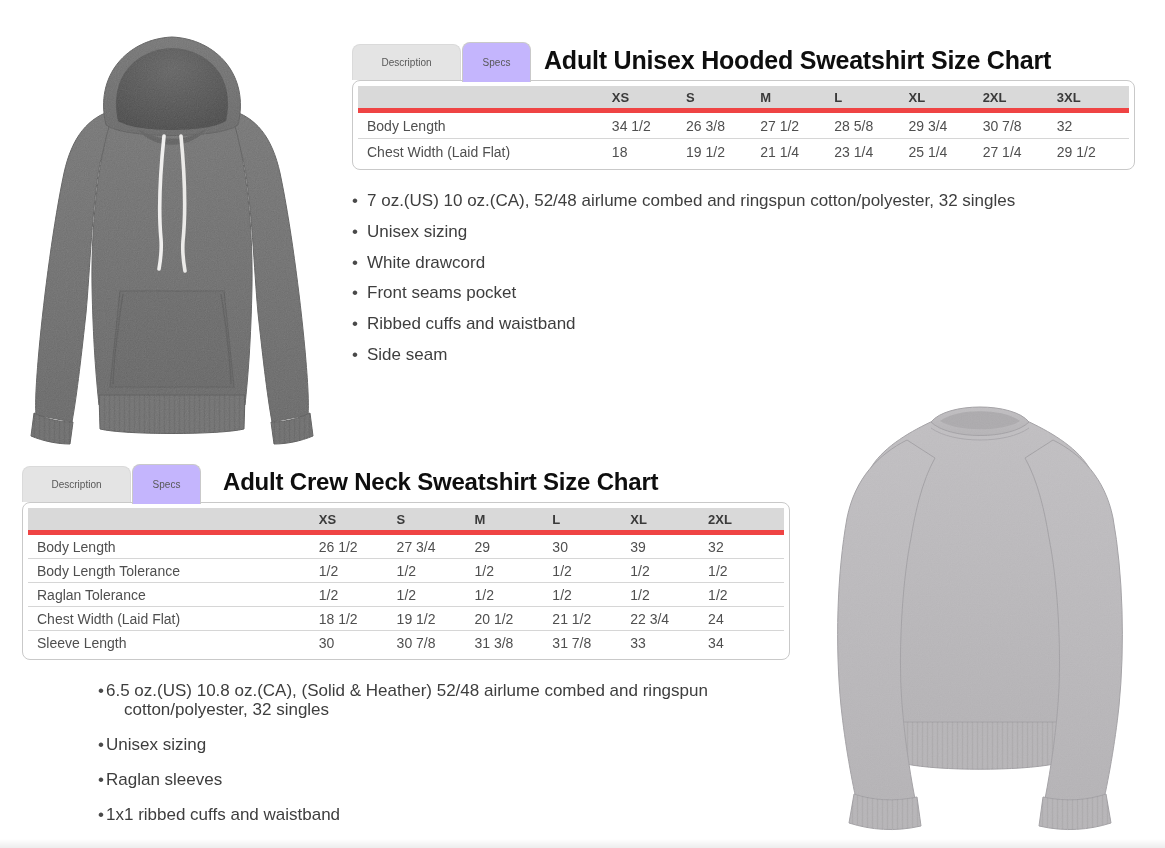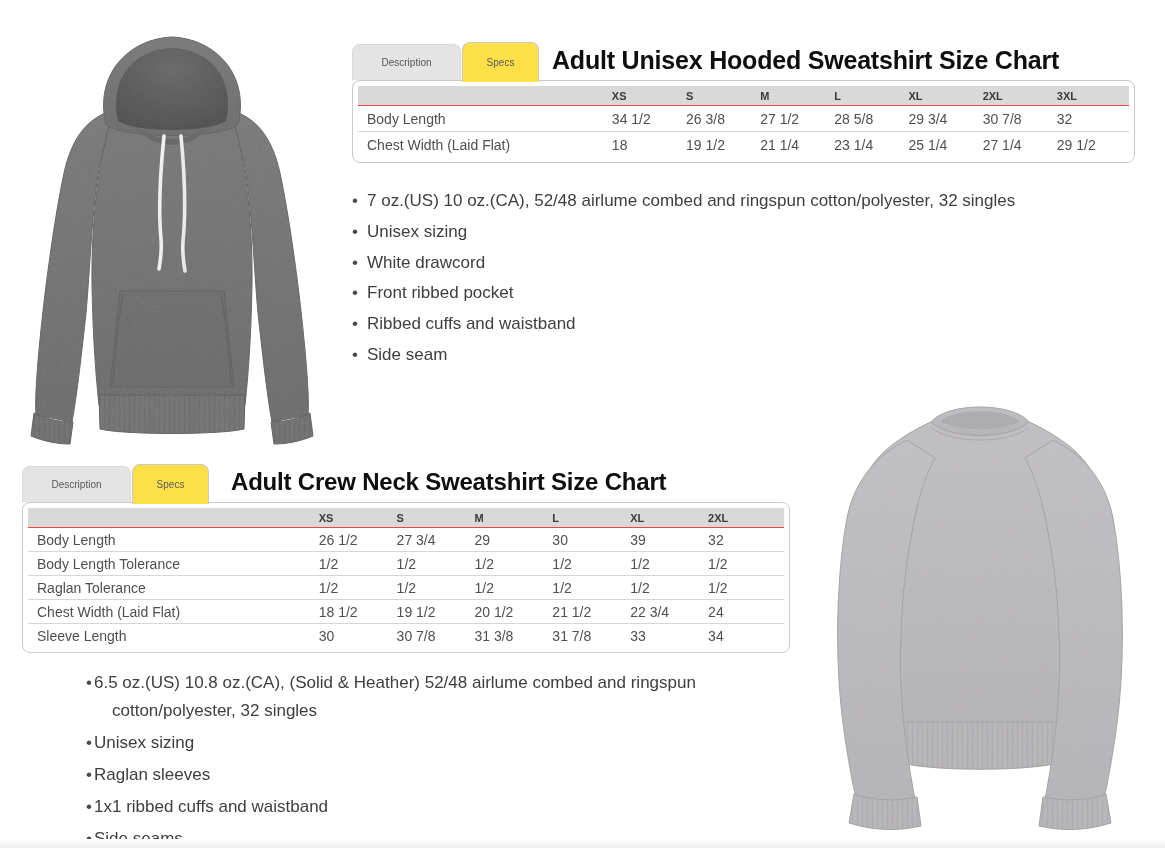--- a/index.html
+++ b/index.html
@@ -9,48 +9,48 @@
   }
   
   .chart-block{position:absolute;}
   #hoodie-block{left:352px;top:40px;width:783px;}
   #crew-block{left:22px;top:462px;width:768px;}
   .chart-head{display:flex;align-items:flex-end;height:40px;position:relative;}
   .tab{display:flex;align-items:center;justify-content:center;
        font-size:10px;color:#585858;box-sizing:border-box;cursor:pointer;}
   .tab-description{width:109px;height:36px;background:#e4e4e4;border:1px solid #dadada;
        border-bottom:none;border-radius:8px 8px 0 0;}
-  .tab-specs{width:77px;height:40px;background:#fde047;border:1px solid #c9c9c9;
+  .tab-specs{width:69px;height:40px;background:#c4b5fd;border:1px solid #c9c9c9;
        border-bottom:none;border-radius:8px 8px 0 0;margin-left:1px;
        position:relative;z-index:5;margin-bottom:-2px;}
   .chart-title{align-self:center;margin-left:13px;font-size:25px;font-weight:700;
        color:#0e0e0e;white-space:nowrap;letter-spacing:-0.2px;}
   #crew-block .chart-title{margin-left:22px;font-size:24px;}
   .table-card{border:1px solid #c9c9c9;border-radius:8px;background:#fff;
        padding:5px;position:relative;z-index:1;}
   table.size-table{width:100%;border-collapse:collapse;table-layout:fixed;}
-  .size-table th{background:#d9d9d9;font-size:11px;font-weight:700;color:#3a3a3a;
-       text-align:left;padding:4px 0 3px 2px;border-bottom:1px solid #ef4444;}
+  .size-table th{background:#d9d9d9;font-size:13px;font-weight:700;color:#3a3a3a;
+       text-align:left;padding:4px 0 3px 2px;border-bottom:5px solid #ef4444;}
   .size-table th:first-child{padding-left:9px;}
   #hoodie-table th:first-child{width:31.5%;}
   #crew-table th:first-child{width:37%;}
   .size-table td{font-size:14px;color:#4f4f4f;padding:5px 0 4px 2px;
        border-top:1px solid #d6d6d6;white-space:nowrap;overflow:hidden;}
   .size-table tr:first-child td{border-top:none;}
   .size-table td.row-label{padding-left:9px;}
   #crew-table td{padding:3.5px 0 3.5px 2px;}
   #crew-table td.row-label{padding-left:9px;}
   
   ul.features{list-style:none;margin:0;padding:0;position:absolute;}
   ul.features li{position:relative;color:#3e3e3e;font-size:17px;}
   ul.features li::before{content:"\2022";position:absolute;left:0;color:#4a4a4a;}
   #hoodie-features{left:352px;top:192px;width:712px;}
   #hoodie-features li{padding-left:15px;line-height:18px;margin-bottom:12.8px;}
   #crew-features{left:82px;top:665px;width:648px;}
-  #crew-features li{padding-left:26px;text-indent:-18px;line-height:28px;margin:4px;}
+  #crew-features li{padding-left:26px;text-indent:-18px;line-height:19px;margin:16px;}
   #crew-features li::before{left:0;text-indent:0;}
   
   .garment{position:absolute;}
   #hoodie-art{left:22px;top:15px;width:300px;height:430px;}
   #crew-art{left:795px;top:378px;width:370px;height:465px;}
   .bottom-strip{position:absolute;left:0;bottom:0;width:1165px;height:9px;
        background:linear-gradient(#ffffff,#ededed);}
 </style>
 </head>
 <body>
@@ -148,21 +148,21 @@
             </tr>
           </tbody>
       </table>
     </div>
   </div>
 
   <ul class="features" id="hoodie-features">
       <li>7 oz.(US) 10 oz.(CA), 52/48 airlume combed and ringspun cotton/polyester, 32 singles</li>
       <li>Unisex sizing</li>
       <li>White drawcord</li>
-      <li>Front ribbed pocket</li>
+      <li>Front seams pocket</li>
       <li>Ribbed cuffs and waistband</li>
       <li>Side seam</li>
     </ul>
 
   <div class="chart-block" id="crew-block">
     <div class="chart-head">
       <div class="tab tab-description">Description</div>
       <div class="tab tab-specs">Specs</div>
       <div class="chart-title">Adult Crew Neck Sweatshirt Size Chart</div>
     </div>

